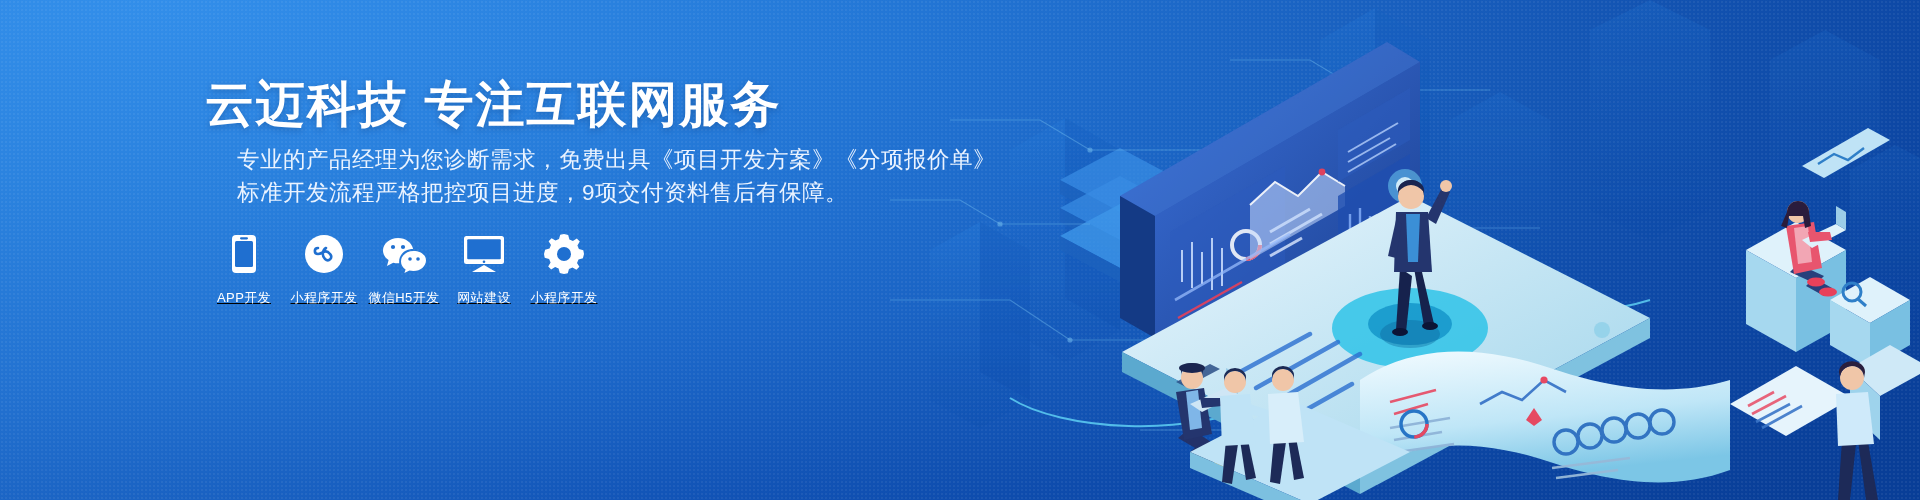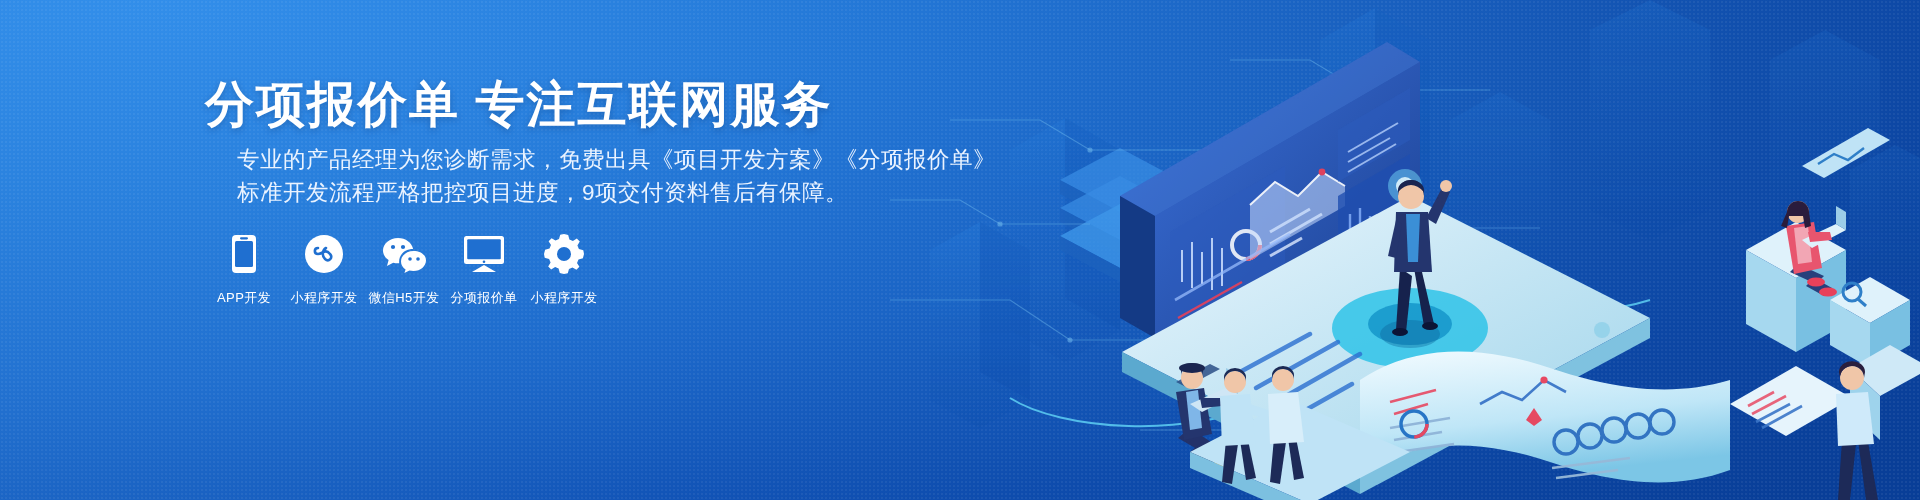--- a/index.html
+++ b/index.html
@@ -51,21 +51,21 @@
   }
   .subline{
     font-size:22.5px; color:#eaf3ff;
     line-height:33px; white-space:nowrap;
     letter-spacing:.5px;
   }
 
   
   .services{
     position:absolute; top:232px; left:2px;
-    display:flex; align-items:flex-start;
+    display:flex; align-items:flex-start;text-decoration:underline;
   }
   .service{
     width:74px;
     display:flex; flex-direction:column; align-items:center;
     margin-right:6px;
   }
   .service .ico{
     height:44px; width:44px;
     display:flex; align-items:center; justify-content:center;
     margin-bottom:13px;
@@ -399,21 +399,21 @@
           <path d="M946,394 L978,392 L984,444 L948,446 Z" fill="#cfeafa"></path>
           <circle cx="962" cy="378" r="12" fill="#f0c6a8"></circle>
           <path d="M950,378 a12,12 0 0 1 24,0 l1,-6 a12,10 0 0 0 -26,0 Z" fill="#2b1f3e"></path>
         </g>
       </g>
     </svg>
   </div>
 
   <div class="content">
 
-    <div class="title">分项报价单 专注互联网服务</div>
+    <div class="title">云迈科技 专注互联网服务</div>
 
     <div class="subtitle">
       <div class="subline">专业的产品经理为您诊断需求，免费出具《项目开发方案》《分项报价单》</div>
       <div class="subline">标准开发流程严格把控项目进度，9项交付资料售后有保障。</div>
     </div>
 
     <div class="services">
 
       <div class="service">
         <span class="ico">
@@ -452,21 +452,21 @@
 
       <div class="service">
         <span class="ico">
           <svg width="42" height="38" viewBox="0 0 42 38">
             <rect x="1" y="1" width="40" height="28" rx="2.5" fill="#fff"></rect>
             <rect x="4.2" y="4.2" width="33.6" height="20" rx="1" fill="#1f6fd0"></rect>
             <circle cx="21" cy="26.7" r="1.3" fill="#1f6fd0"></circle>
             <polygon points="21,30 33,37 9,37" fill="#fff"></polygon>
           </svg>
         </span>
-        <span class="lbl">分项报价单</span>
+        <span class="lbl">网站建设</span>
       </div>
 
       <div class="service">
         <span class="ico">
           <svg width="40" height="40" viewBox="0 0 40 40">
             <path d="M20 0 l4.2 1.1 l1.2 4.4 l3.5 1.5 l3.9 -2.4 l3 3 l-2.4 3.9 l1.5 3.5 l4.4 1.2 L40 20 l-1.1 4.2 l-4.4 1.2 l-1.5 3.5 l2.4 3.9 l-3 3 l-3.9 -2.4 l-3.5 1.5 l-1.2 4.4 L20 40 l-4.2 -1.1 l-1.2 -4.4 l-3.5 -1.5 l-3.9 2.4 l-3 -3 l2.4 -3.9 l-1.5 -3.5 l-4.4 -1.2 L0 20 l1.1 -4.2 l4.4 -1.2 l1.5 -3.5 l-2.4 -3.9 l3 -3 l3.9 2.4 l3.5 -1.5 l1.2 -4.4 Z" fill="#fff"></path>
             <circle cx="20" cy="20" r="7" fill="#1f6fd0"></circle>
           </svg>
         </span>
         <span class="lbl">小程序开发</span>

